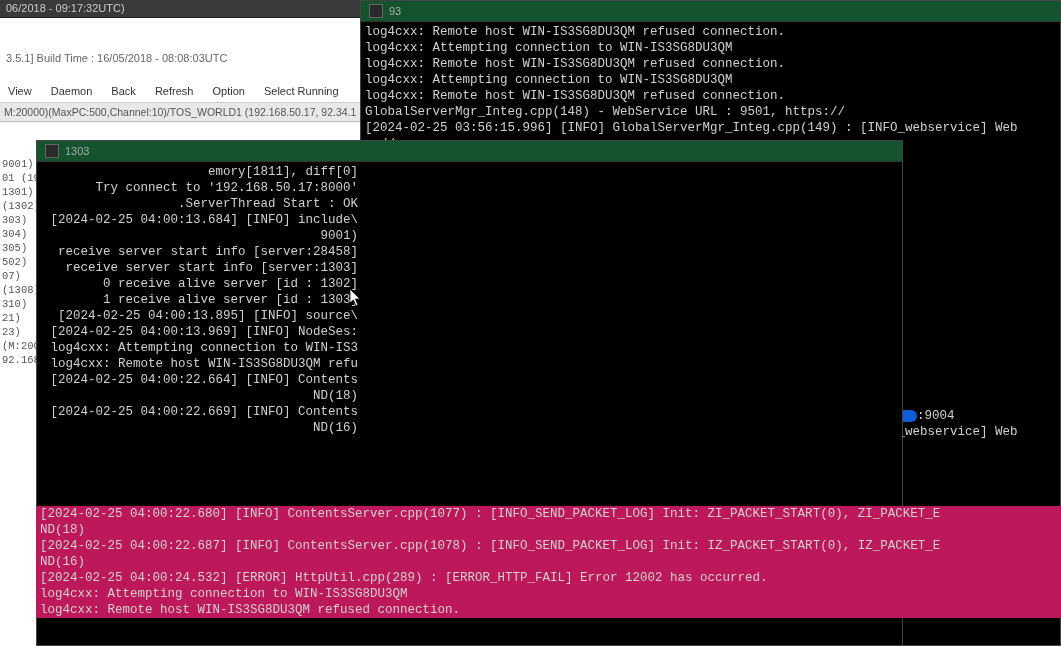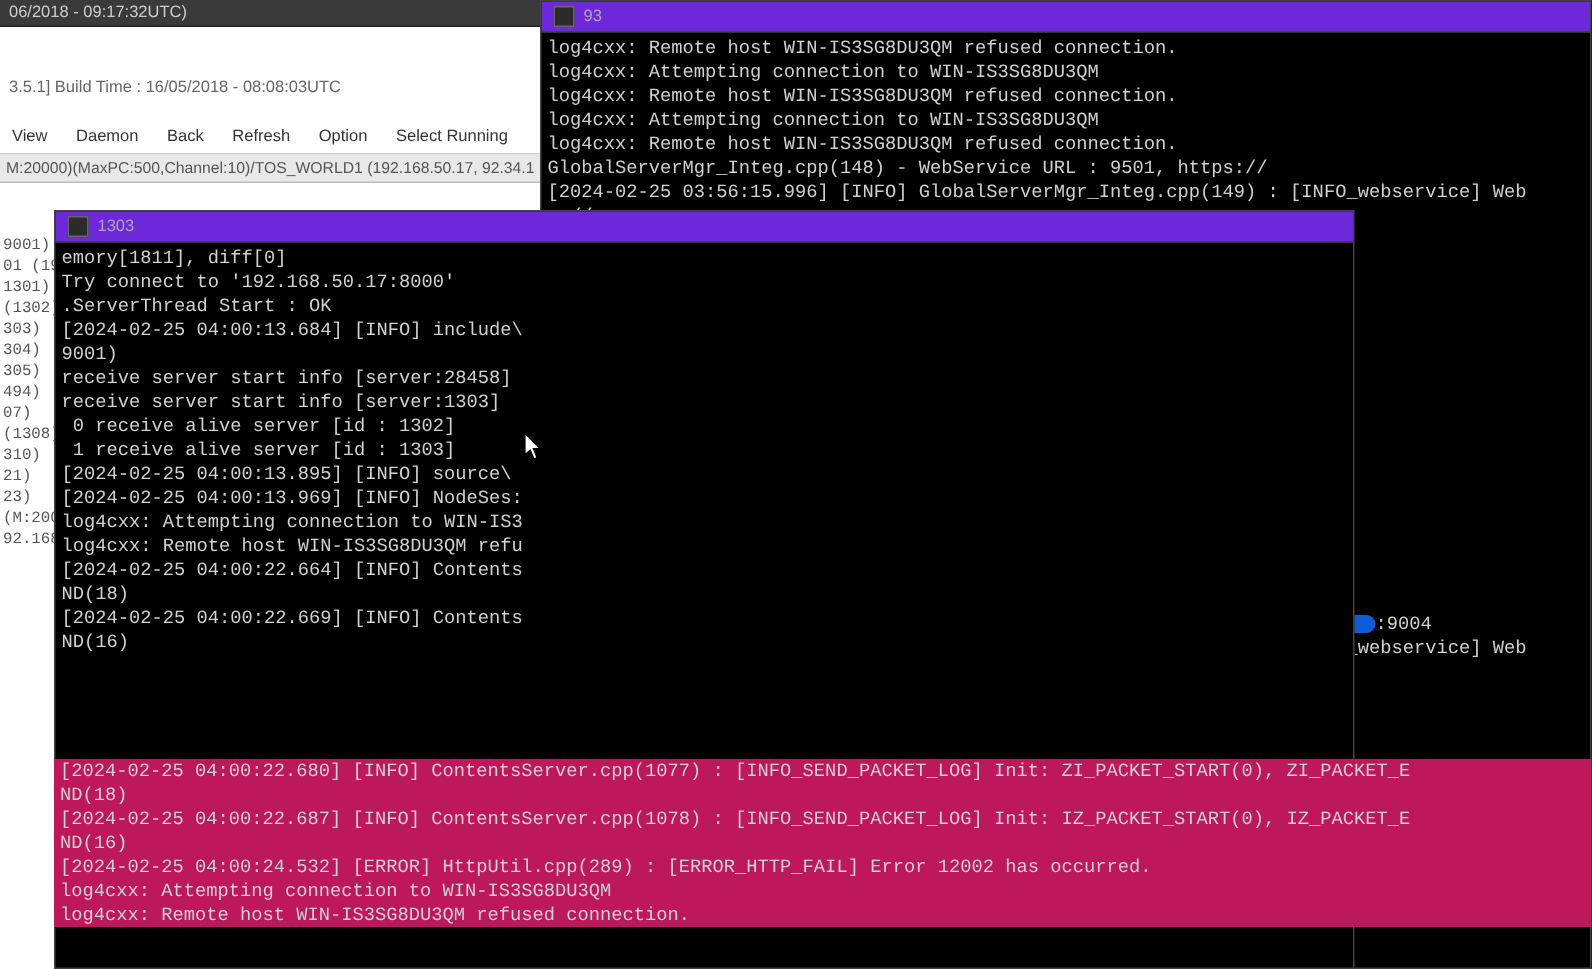--- a/index.html
+++ b/index.html
@@ -79,21 +79,21 @@
     white-space: nowrap;
     overflow: hidden;
   }
   .console-win {
     position: absolute;
     background: #000;
     border: 1px solid #444;
     font-family: 'Consolas', 'Courier New', monospace;
   }
   .console-title {
-    background: #6d28d9;
+    background: #14532d;
     color: #aaa;
     padding: 3px 8px;
     font-size: 11px;
     display: flex;
     align-items: center;
     gap: 6px;
     font-family: 'Segoe UI', Tahoma, sans-serif;
     border-bottom: 1px solid #333;
   }
   .console-icon {
@@ -120,20 +120,21 @@
   #left-console {
     top: 140px;
     left: 36px;
     width: 867px;
     height: 506px;
     z-index: 5;
   }
   #left-console .console-body {
     width: 325px;
     overflow: hidden;
+    text-align: right;
   }
   #merged-bottom {
     position: absolute;
     top: 506px;
     left: 36px;
     width: 1025px;
     background: #be185d;
     color: #d0d0d0;
     font-size: 12.5px;
     line-height: 16px;
@@ -176,21 +177,21 @@
 </div>
 
 <div class="bg-sidebar" id="bg-sidebar">
     <div>9001) (</div>
     <div>01 (192.</div>
     <div>1301)</div>
     <div>(1302)</div>
     <div>303)</div>
     <div>304)</div>
     <div>305)</div>
-    <div>494)</div>
+    <div>502)</div>
     <div>07)</div>
     <div>(1308)</div>
     <div>310)</div>
     <div>21)</div>
     <div>23)</div>
     <div>(M:200</div>
     <div>92.168.5</div>
   </div>
 
 <div id="right-console" class="console-win">

